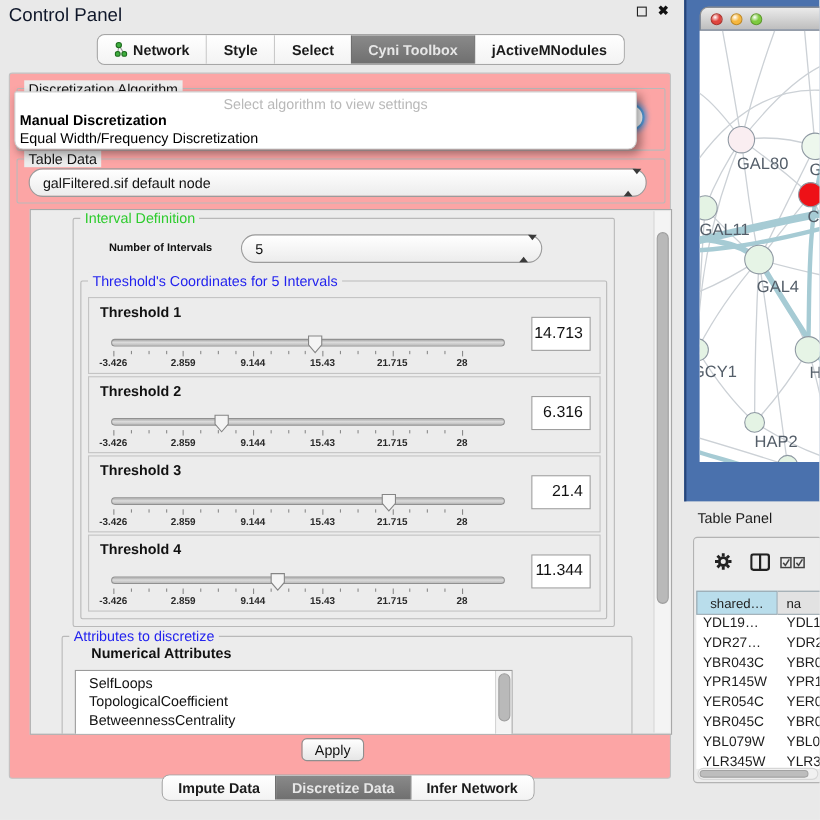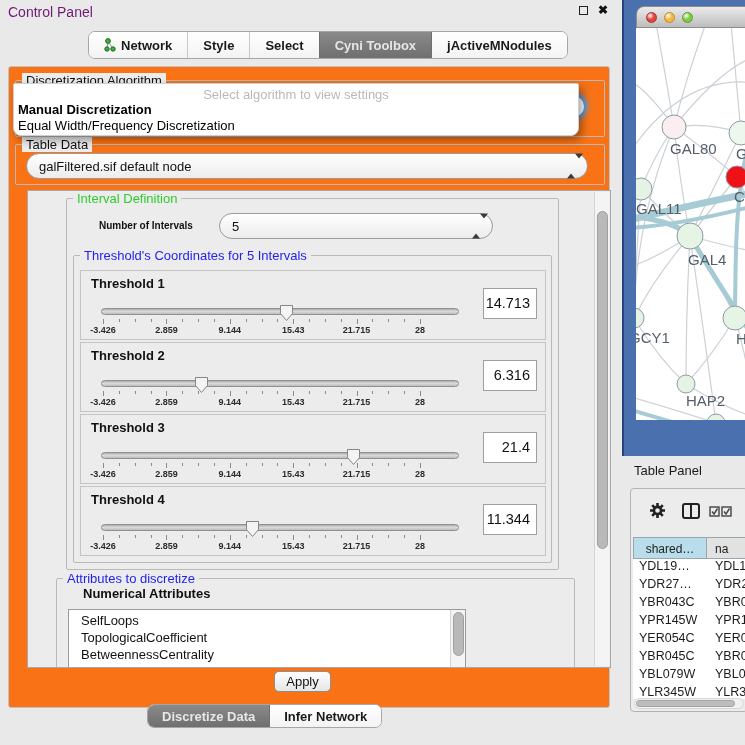--- a/index.html
+++ b/index.html
@@ -3,38 +3,38 @@
 <meta charset="utf-8">
 <style>
   * { margin:0; padding:0; box-sizing:border-box; }
   html,body { width:745px; height:745px; overflow:hidden; background:#e9e9e9;
     font-family:"Liberation Sans", sans-serif; color:#111; }
   #stage { position:relative; width:745px; height:745px; }
 
   
   #control-panel { position:absolute; left:0; top:0; width:618px; height:745px; background:#e9e9e9; }
   #cp-titlebar { position:absolute; left:0; top:0; width:100%; height:22px; }
-  #cp-title { position:absolute; left:8px; top:4px; font-size:14px; color:#701a75; }
+  #cp-title { position:absolute; left:8px; top:4px; font-size:17px; color:#0f172a; }
   #cp-controls { position:absolute; right:10px; top:4px; display:flex; gap:10px; align-items:center; }
   .float-ico { width:9px; height:9px; border:1.5px solid #222; display:inline-block; }
   .close-ico { font-size:12px; font-weight:bold; color:#111; line-height:12px; }
 
   .tabbar { position:absolute; display:inline-flex; background:#ffffff; border:1px solid #a6a6a6;
     border-radius:7px; overflow:hidden; height:28px; }
   .tab { display:flex; align-items:center; gap:5px; padding:0 15px; font-size:13px; font-weight:bold;
     color:#1a1a1a; background:linear-gradient(#ffffff,#f3f3f3); border-left:1px solid #c9c9c9; cursor:default; }
   .tab:first-child { border-left:none; }
   .tab.selected { background:linear-gradient(#8a8a8a,#6f6f6f); color:#e7e7e7; border-left-color:#6f6f6f; }
   .tab.selected + .tab { border-left-color:#6f6f6f;justify-content:center; }
   #top-tab-bar { left:88px; top:31px; }
   #bottom-tab-bar { left:147px; top:704px; height:24px; }
   #bottom-tab-bar .tab { padding:0 14px; }
 
   #outer-panel { position:absolute; left:8px; top:66px; width:602px; height:642px;
-    background:#f97316; border:1px solid #c2c2c2; border-radius:3px; }
+    background:#fca5a5; border:1px solid #c2c2c2; border-radius:3px; }
 
   .group { position:absolute; border:1px solid #b9b9b9; border-radius:2px; }
   .group-title { position:absolute; top:-8px; left:6px; background:#ececec; padding:0 4px;
     font-size:13px; white-space:nowrap; }
   .gt-green { color:#2ecc2e; }
   .gt-blue  { color:#2323ee; }
 
   
   .combo { position:absolute; background:linear-gradient(#ffffff,#ececec); border:1px solid #9b9b9b;
     border-radius:13px; font-size:13px; display:flex; align-items:center; padding-left:12px; }
@@ -349,20 +349,23 @@
     </div>
     <div id="algo-popup">
       <div id="popup-hint">Select algorithm to view settings</div>
       <div id="popup-options">
           <div class="popup-option bold">Manual Discretization</div>
           <div class="popup-option">Equal Width/Frequency Discretization</div>
         </div>
     </div>
 
     <div class="tabbar" id="bottom-tab-bar">
+        <div class="tab">
+          <span>Impute Data</span>
+        </div>
         <div class="tab selected">
           <span>Discretize Data</span>
         </div>
         <div class="tab">
           <span>Infer Network</span>
         </div>
       </div>
   </div>
 
   <div id="net-frame">

